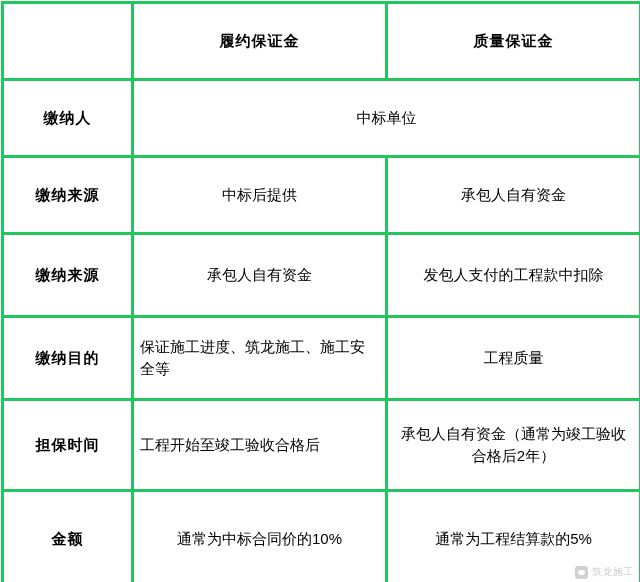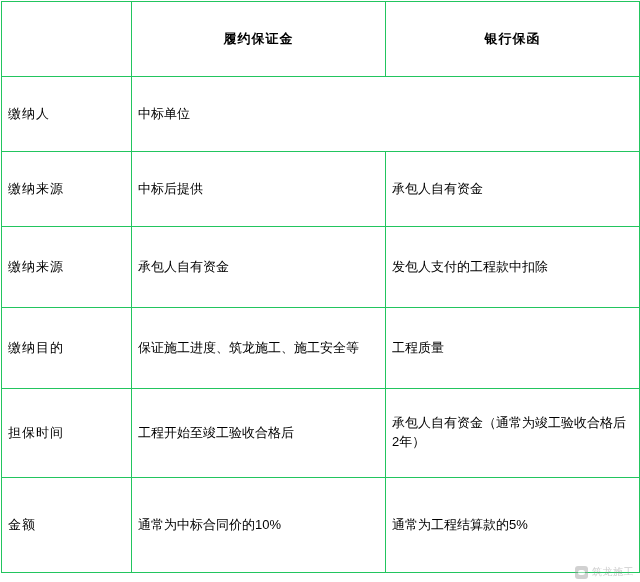--- a/index.html
+++ b/index.html
@@ -19,47 +19,48 @@
     height: 582px;
     background: #ffffff;
   }
   table.cmp {
     border-collapse: collapse;
     width: 638px;
     margin: 1px 0 0 1px;
     table-layout: fixed;
   }
   table.cmp td {
-    border: 1px solid #22c55e;
+    border: 3px solid #22c55e;
     vertical-align: middle;
     padding: 4px 6px;
-    font-size: 13px;
+    font-size: 15px;
     line-height: 1.45;
     color: #000000;
   }
   col.c-label { width: 130px; }
   col.c-perf  { width: 254px; }
   col.c-qual  { width: 254px; }
 
   td.label {
-    text-align: left;
-    font-weight: normal;
+    text-align: center;
+    font-weight: bold;
     letter-spacing: 1px;
   }
   td.head {
     text-align: center;
     font-weight: bold;
     font-size: 17px;
     letter-spacing: 1px;
     height: 66px;
   }
   td.corner {
     background: #ffffff;
   }
   td.val {
+    text-align: center;
   }
   td.val-left {
     text-align: left;
   }
   tr.r-head td { height: 66px; }
   tr.r-payer td { height: 66px; }
   tr.r-time td { height: 66px; }
   tr.r-method td { height: 72px; }
   tr.r-source td { height: 72px; }
   tr.r-purpose td { height: 72px; }
@@ -106,21 +107,21 @@
   <table class="cmp">
     <colgroup>
       <col class="c-label">
       <col class="c-perf">
       <col class="c-qual">
     </colgroup>
     <tbody>
       <tr class="r-head">
         <td class="head corner"></td>
         <td class="head">履约保证金</td>
-        <td class="head">银行保函</td>
+        <td class="head">质量保证金</td>
       </tr>
 
       <tr class="r-payer">
         <td class="label">缴纳人</td>
         <td class="val" colspan="2">中标单位</td>
       </tr>
 
       <tr class="r-time">
         <td class="label">缴纳来源</td>
         <td class="val">中标后提供</td>

